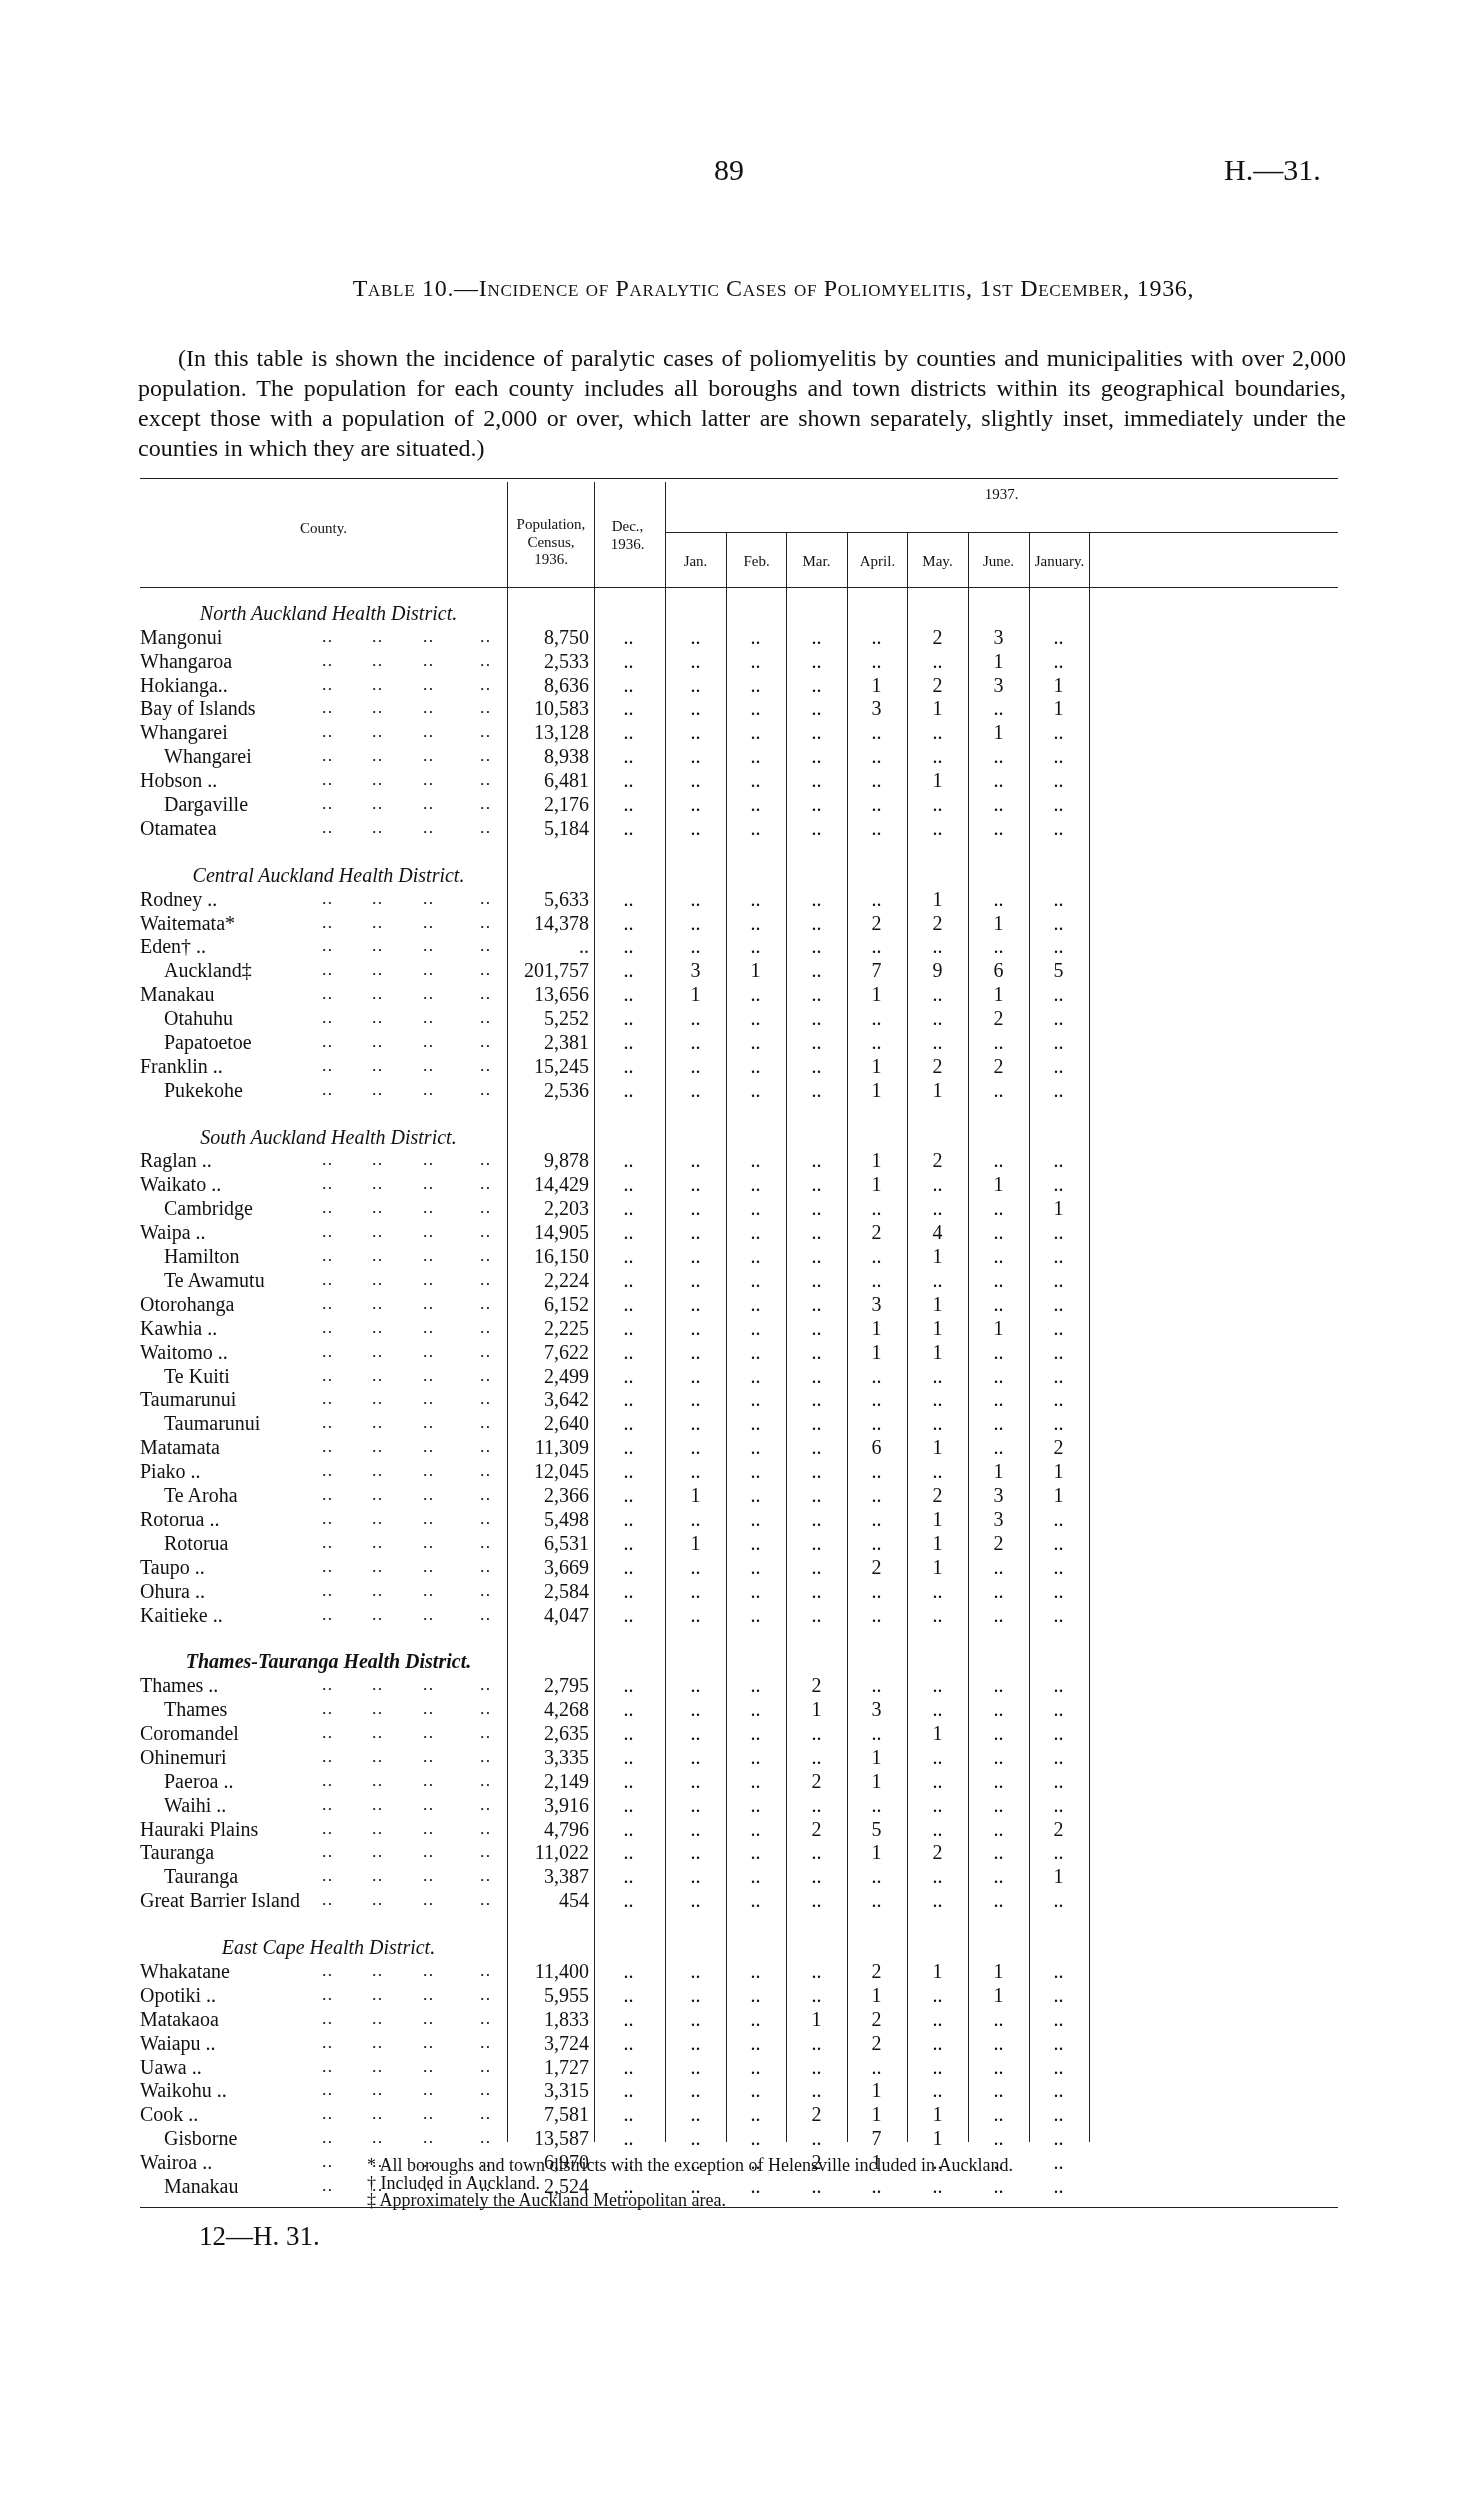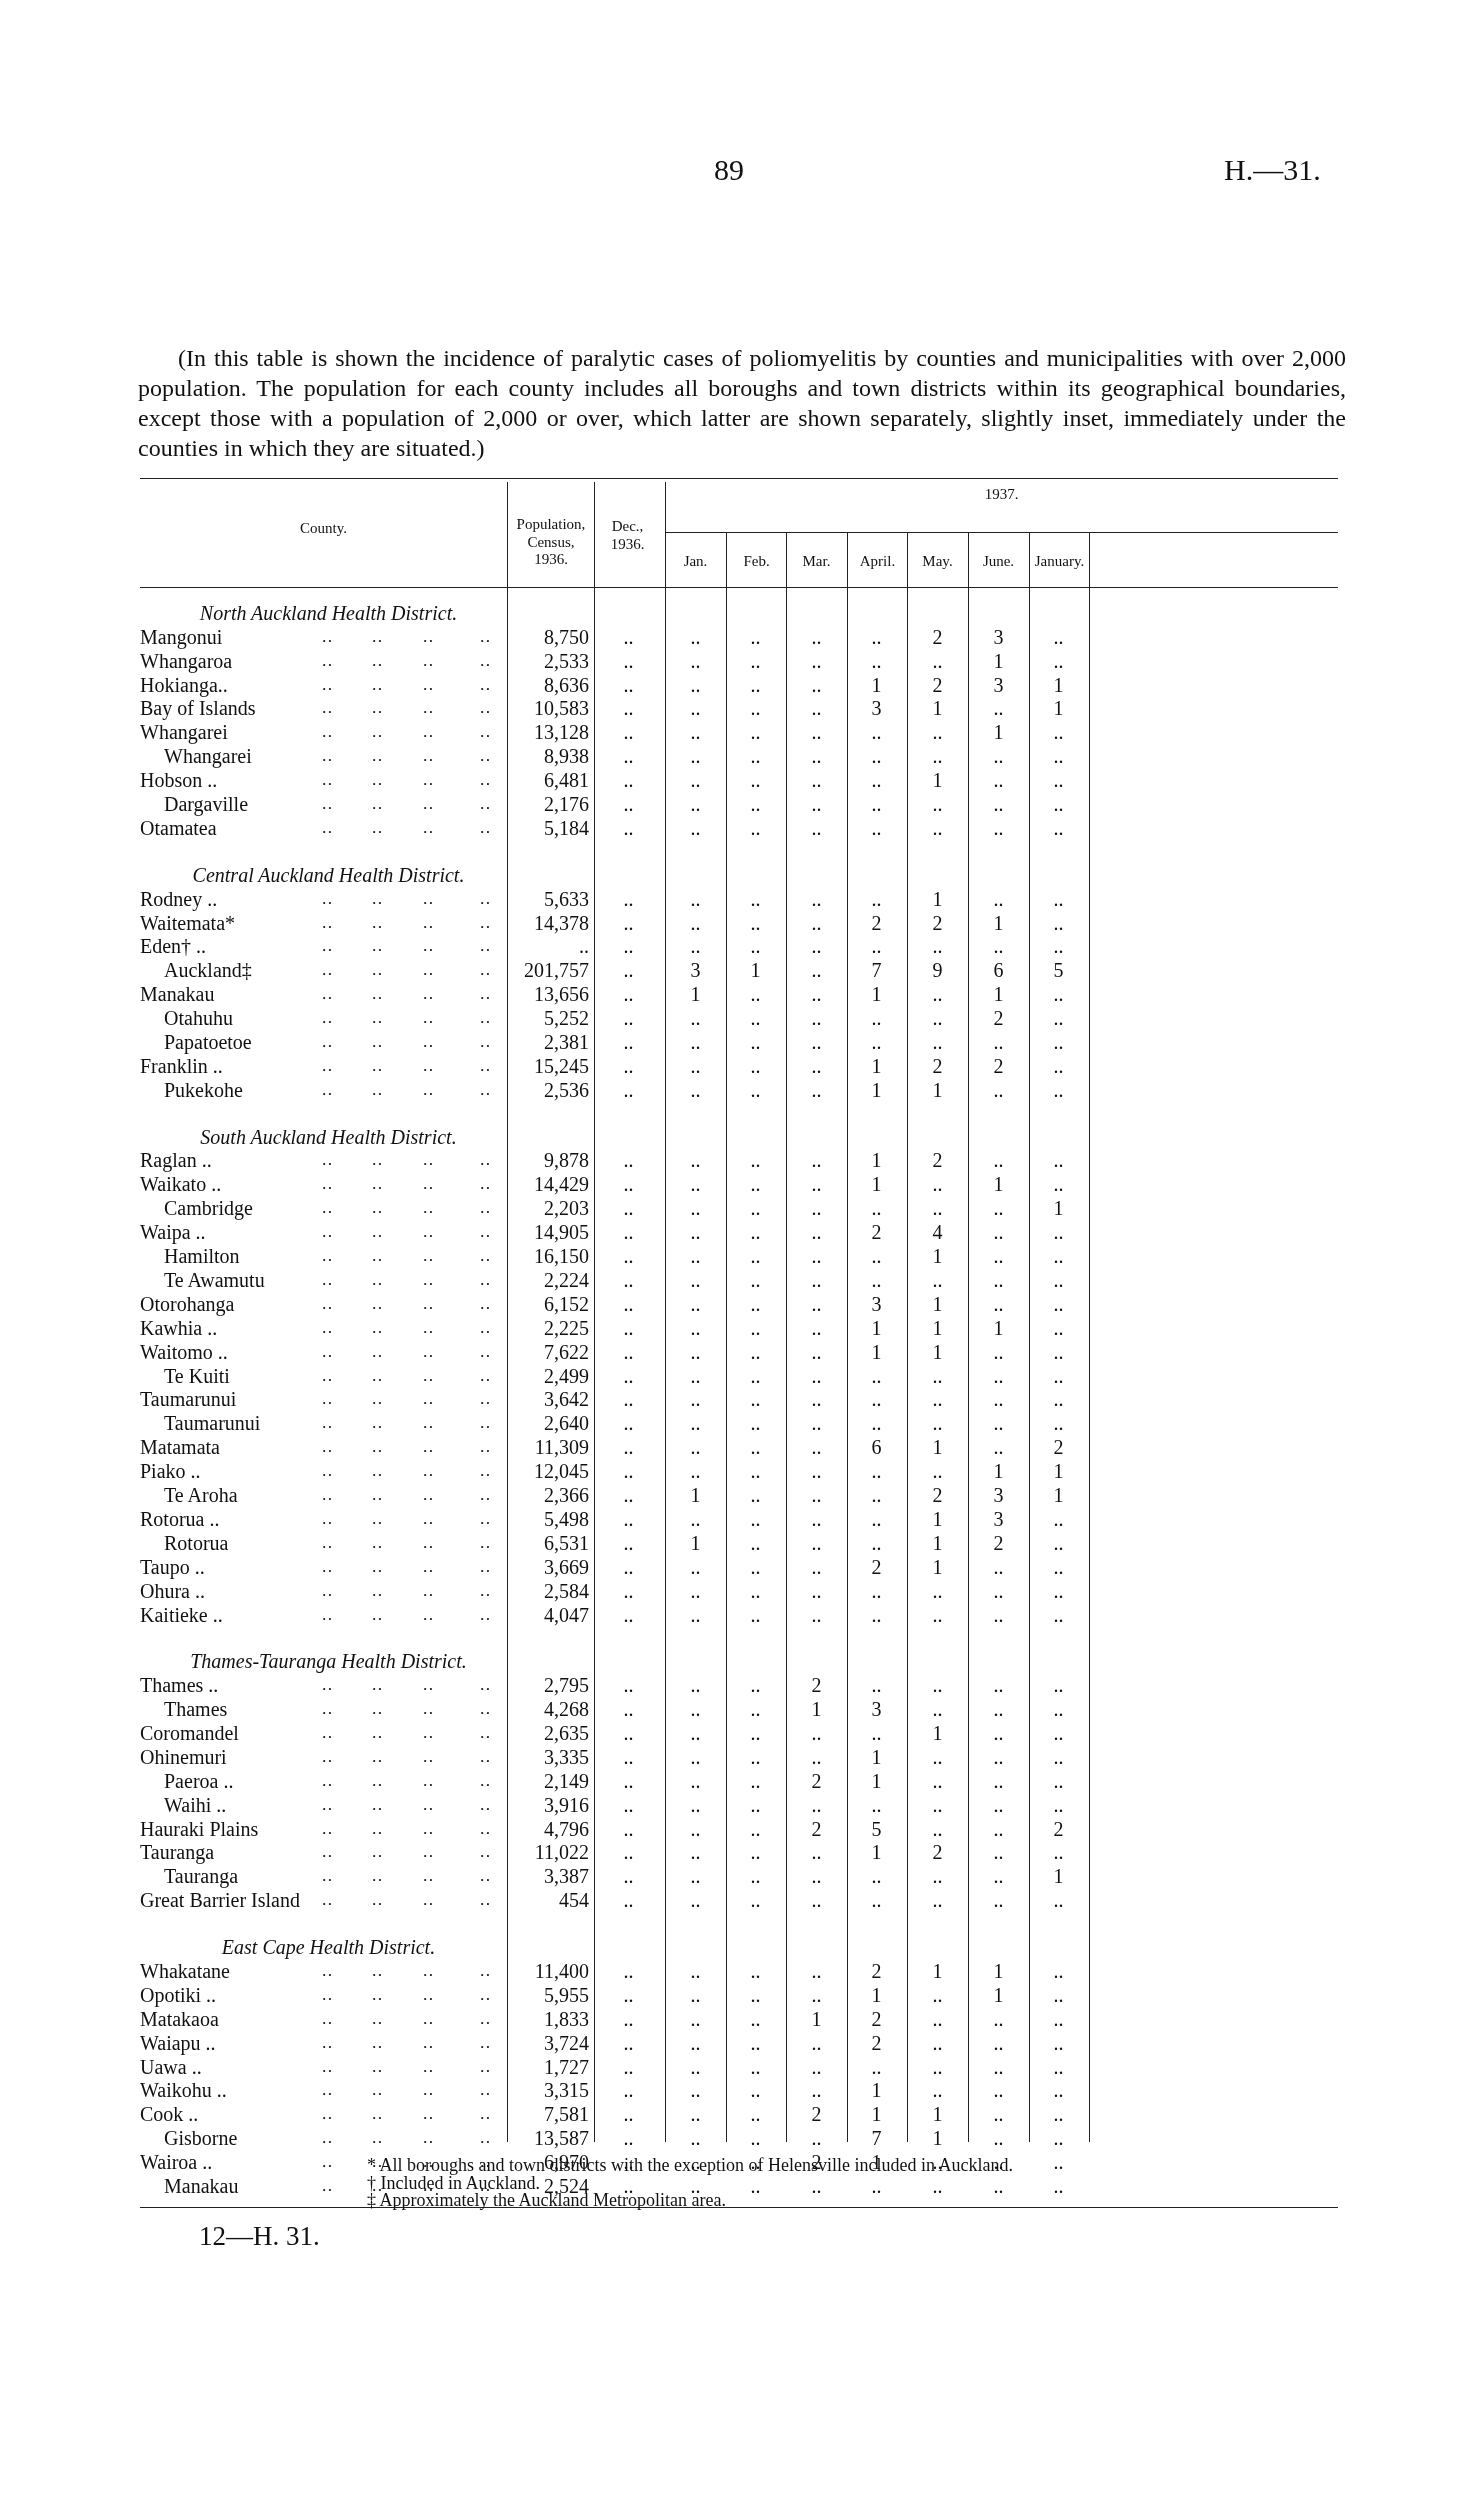--- a/index.html
+++ b/index.html
@@ -22,20 +22,21 @@
   .footnotes { position: absolute; top: 2157px; left: 367px; font-size: 18px; line-height: 17.5px; font-family: "Liberation Serif", serif; }
   .sheet-ref { position: absolute; top: 2221px; left: 199px; font-size: 27px; font-family: "Liberation Serif", serif; }
 </style>
 </head>
 <body>
 
 <div class="page-num">89</div>
 <div class="doc-ref">H.—31.</div>
 
 <div class="title">
+  <div>Table 10.—Incidence of Paralytic Cases of Poliomyelitis, 1st December, 1936,</div>
 </div>
 
 <div class="intro">(In this table is shown the incidence of paralytic cases of poliomyelitis by counties and municipalities with over 2,000 population. The population for each county includes all boroughs and town districts within its geographical boundaries, except those with a population of 2,000 or over, which latter are shown separately, slightly inset, immediately under the counties in which they are situated.)</div>
 
 <div class="tbl" id="tbl">
   <div class="rule" style="top:0;"></div>
   <div class="hdr" style="left:0;top:42px;width:367px;">County.</div>
   <div class="hdr" style="left:369px;top:38px;width:84px;">Population, Census, 1936.</div>
   <div class="hdr" style="left:454px;top:40px;width:67px;">Dec., 1936.</div>
   <div class="hdr" style="left:525px;top:8px;width:673px;">1937.</div>
@@ -667,21 +668,21 @@
         <span class="pop">4,047</span>
         <span class="cell" style="left: 459px;">..</span>
         <span class="cell" style="left: 526px;">..</span>
         <span class="cell" style="left: 586px;">..</span>
         <span class="cell" style="left: 647px;">..</span>
         <span class="cell" style="left: 707px;">..</span>
         <span class="cell" style="left: 768px;">..</span>
         <span class="cell" style="left: 829px;">..</span>
         <span class="cell" style="left: 889px;">..</span>
       </div>
-      <div class="district" style="top: 1172px;">Thames-Tauranga Health District.</div>
+      <div class="district" style="top: 1172px; font-weight: bold;">Thames-Tauranga Health District.</div>
       <div class="row" style="top: 1196px;">
         <span class="name">Thames ..</span>
         <span class="leader" style="left: 182px;">..</span>
         <span class="leader" style="left: 232px;">..</span>
         <span class="leader" style="left: 283px;">..</span>
         <span class="leader" style="left: 340px;">..</span>
         <span class="pop">2,795</span>
         <span class="cell" style="left: 459px;">..</span>
         <span class="cell" style="left: 526px;">..</span>
         <span class="cell" style="left: 586px;">..</span>

